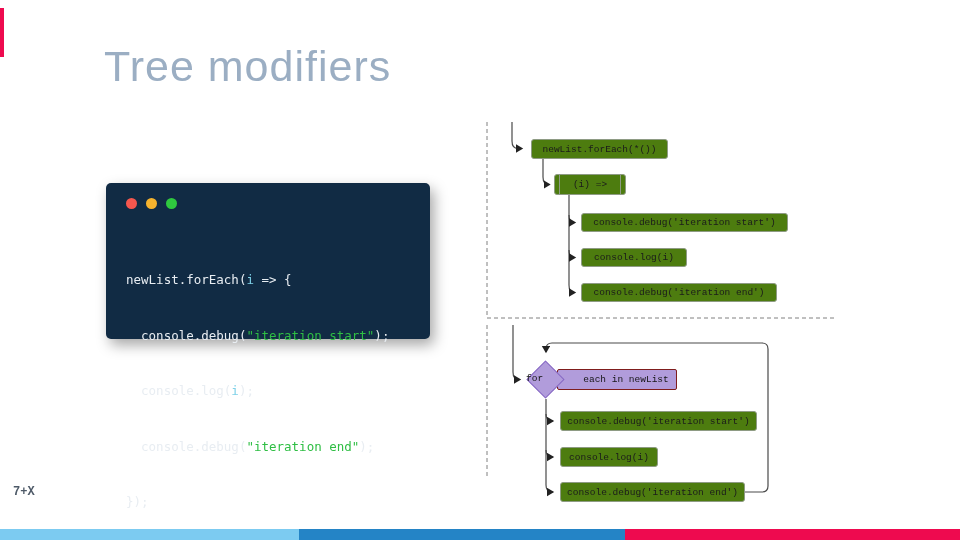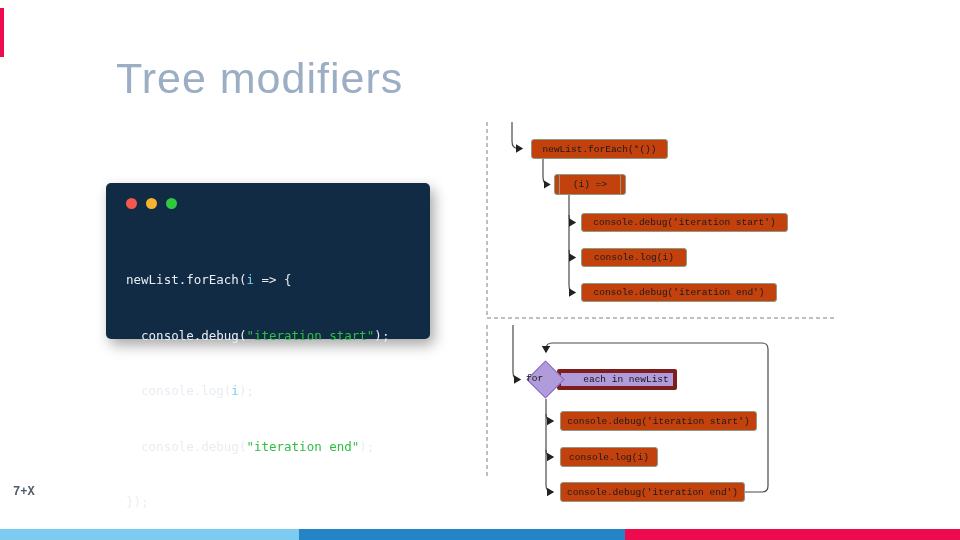--- a/index.html
+++ b/index.html
@@ -20,29 +20,29 @@
   .dot{width:11px;height:11px;border-radius:50%;}
   .dot-red{background:#F5574E;}
   .dot-yellow{background:#F6B32E;}
   .dot-green{background:#2FC93F;}
   .code{position:absolute;left:20px;top:51px;font-family:"DejaVu Sans Mono",monospace;
         font-size:12.5px;line-height:18.5px;color:#E8EDF2;white-space:pre;}
   .tok-var{color:#7FD1E8;}
   .tok-str{color:#2FBE44;}
 
   
-  .gbox{position:absolute;background:#c2410c;border:1px solid #8E9B84;border-radius:3px;
+  .gbox{position:absolute;background:#4d7c0f;border:1px solid #8E9B84;border-radius:3px;
         font-family:"Liberation Mono",monospace;font-size:9.5px;color:#1b1b1b;
         display:flex;align-items:center;justify-content:center;white-space:nowrap;
         box-sizing:border-box;}
   .sub-edge{position:absolute;top:0;bottom:0;width:1px;background:#8E9B84;}
   .sub-edge.l{left:4px;}
   .sub-edge.r{right:4px;}
 
-  .pbox{position:absolute;background:#B19CDB;border:4px solid #7f1d1d;border-radius:2px;
+  .pbox{position:absolute;background:#B19CDB;border:1px solid #7f1d1d;border-radius:2px;
         font-family:"Liberation Mono",monospace;font-size:9.5px;color:#151515;
         display:flex;align-items:center;justify-content:center;white-space:nowrap;
         box-sizing:border-box;}
   .diamond{position:absolute;left:532px;top:366px;width:27px;height:27px;
            background:#B19CDB;border:1px solid #8668C4;transform:rotate(45deg);
            box-sizing:border-box;}
   .diamond-label{position:absolute;left:526px;top:373px;width:40px;text-align:left;
            font-family:"Liberation Mono",monospace;font-size:9.5px;color:#151515;}
 
   svg.wires{position:absolute;left:0;top:0;width:960px;height:540px;pointer-events:none;}
@@ -55,21 +55,21 @@
   .bar2{left:299px;width:326px;background:#2484C6;}
   .bar3{left:625px;width:335px;background:#EE0A4F;}
 </style>
 </head>
 <body>
 
 <div class="slide">
 
   <div class="accent-bar"></div>
 
-  <h1 class="title" style="margin:12px;">Tree modifiers</h1>
+  <h1 class="title" style="margin:0;">Tree modifiers</h1>
 
   <div class="code-window">
     <div class="dots">
       <span class="dot dot-red"></span>
       <span class="dot dot-yellow"></span>
       <span class="dot dot-green"></span>
     </div>
     <div class="code">
       <div class="code-line"><span>newList.forEach(</span><span class="tok-var">i</span><span> =&gt; {</span></div>
       <div class="code-line"><span>  console.debug(</span><span class="tok-str">"iteration start"</span><span>);</span></div>

